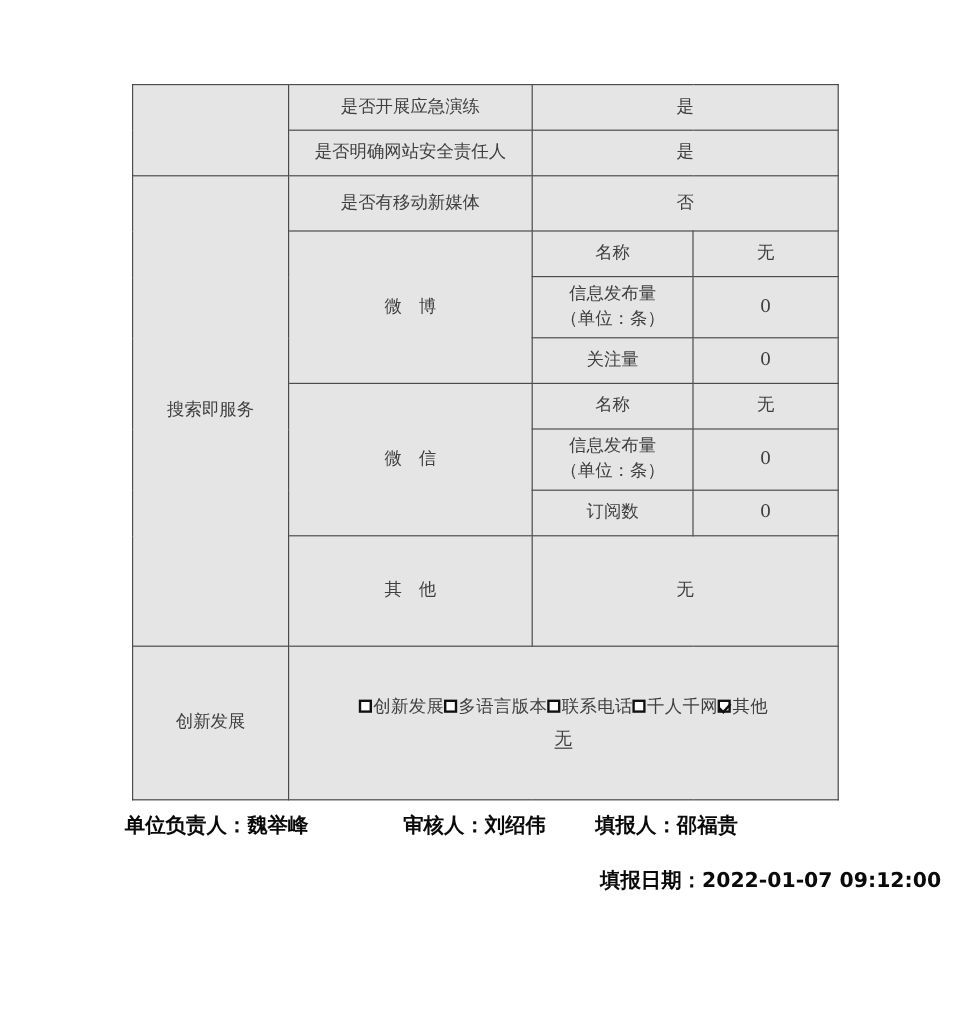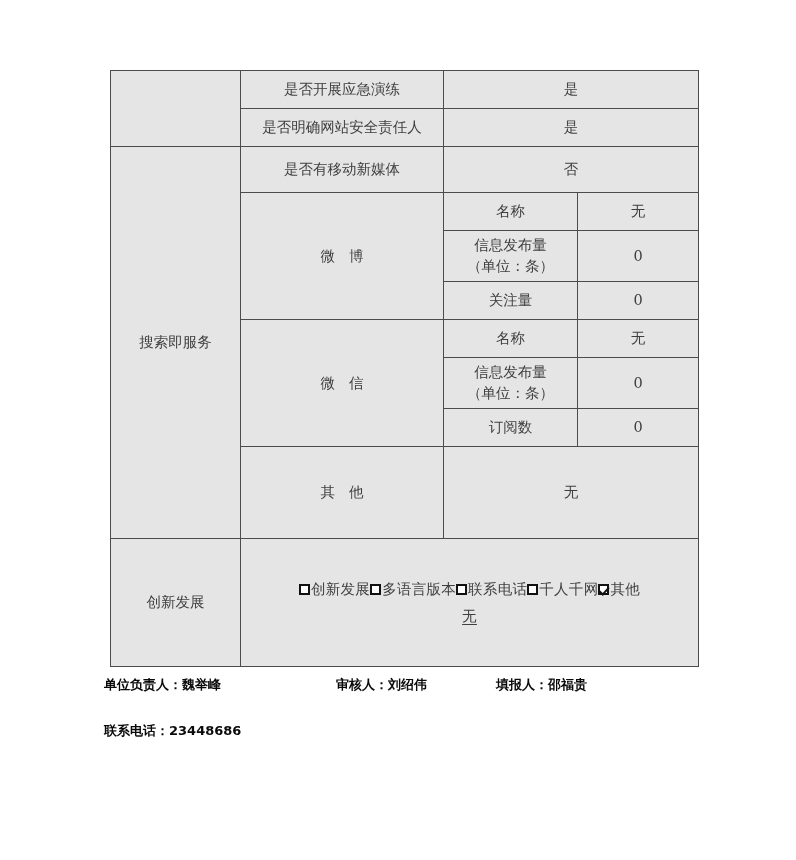--- a/index.html
+++ b/index.html
@@ -102,21 +102,21 @@
   }
 
   
   .footer {
     position: absolute;
     left: 0;
     top: 676px;
     width: 796px;
     font-family: "DejaVu Sans", "Liberation Sans", sans-serif;
     font-weight: bold;
-    font-size: 13px;
+    font-size: 17px;
     color: #0a0a0a;
   }
   .foot-row {
     position: relative;
     height: 46px;
   }
   .foot-item {
     position: absolute;
     white-space: nowrap;
   }
@@ -221,19 +221,19 @@
 
   <div class="footer">
 
     <div class="foot-row">
       <div class="foot-item f-owner"><span>单位负责人：</span><span>魏举峰</span></div>
       <div class="foot-item f-auditor"><span>审核人：</span><span>刘绍伟</span></div>
       <div class="foot-item f-filler"><span>填报人：</span><span>邵福贵</span></div>
     </div>
 
     <div class="foot-row">
-      <div class="foot-item f-phone"><span>联系电话：</span><span>23448686</span></div>
+      <div class="foot-item f-date"><span>填报日期：</span><span>2022-01-07 09:12:00</span></div>
     </div>
 
 
   </div>
 
 </div>
 
 </body></html>

